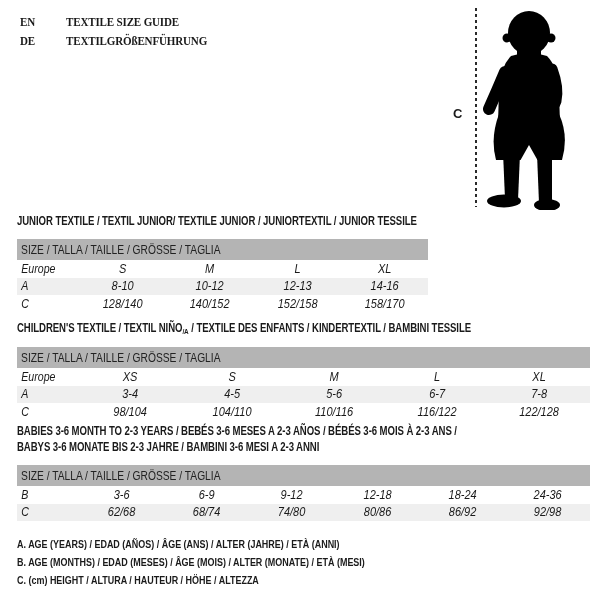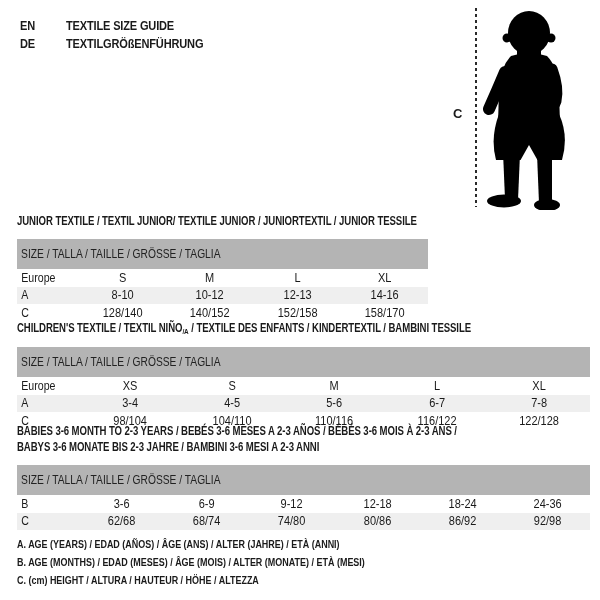--- a/index.html
+++ b/index.html
@@ -8,21 +8,21 @@
     background: #ffffff;
     font-family: "Liberation Sans", "DejaVu Sans", sans-serif;
     color: #1a1a1a;
     position: relative;
     overflow: hidden;
   }
   .abs { position: absolute; }
 
   
   .lang-list { left: 20px; top: 14px; }
-  .lang-row { display: flex; height: 18.5px; align-items: flex-end; }
+  .lang-row { display: flex; height: 18.5px; align-items: flex-start; font-family: Liberation Serif, serif; }
   .lang-code, .lang-title {
     display: inline-block; font-weight: bold; font-size: 13px;
     letter-spacing: -0.2px; white-space: nowrap;
     transform: scaleX(0.85); transform-origin: 0 50%;
   }
   .lang-code { width: 46px; flex: 0 0 46px; }
 
   
   .measure-line {
     left: 475px; top: 8px; width: 2px; height: 199px;
@@ -35,29 +35,29 @@
   .section-heading {
     position: absolute; left: 17px;
     font-weight: bold; font-size: 12px; letter-spacing: -0.1px;
     white-space: nowrap;
     transform: scaleX(0.8); transform-origin: 0 50%;
   }
   .section-heading .subscript { font-size: 8px; vertical-align: -2px; }
 
   .size-table { position: absolute; left: 17px; }
   .size-bar {
-    background: #b4b4b4; height: 30px;
+    background: #b4b4b4; height: 21px;
     display: flex; align-items: center;
   }
   .size-bar > span {
     display: inline-block; font-size: 12.5px; padding-left: 5px;
     white-space: nowrap; color: #222;
     transform: scaleX(0.82); transform-origin: 0 50%;
   }
-  .trow { display: flex; height: 17.5px; align-items: center; font-size: 12.5px; }
+  .trow { display: flex; height: 17.5px; align-items: center; font-size: 12.5px; font-style: italic; }
   .trow.stripe { background: #efefef; }
   .tlabel {
     flex: 0 0 57px; padding-left: 5px; white-space: nowrap;
     transform: scaleX(0.85); transform-origin: 0 50%;
   }
   .tcell { flex: 1; text-align: center; transform: scaleX(0.88); white-space: nowrap; }
 
   
   .footnote {
     position: absolute; left: 17px;

